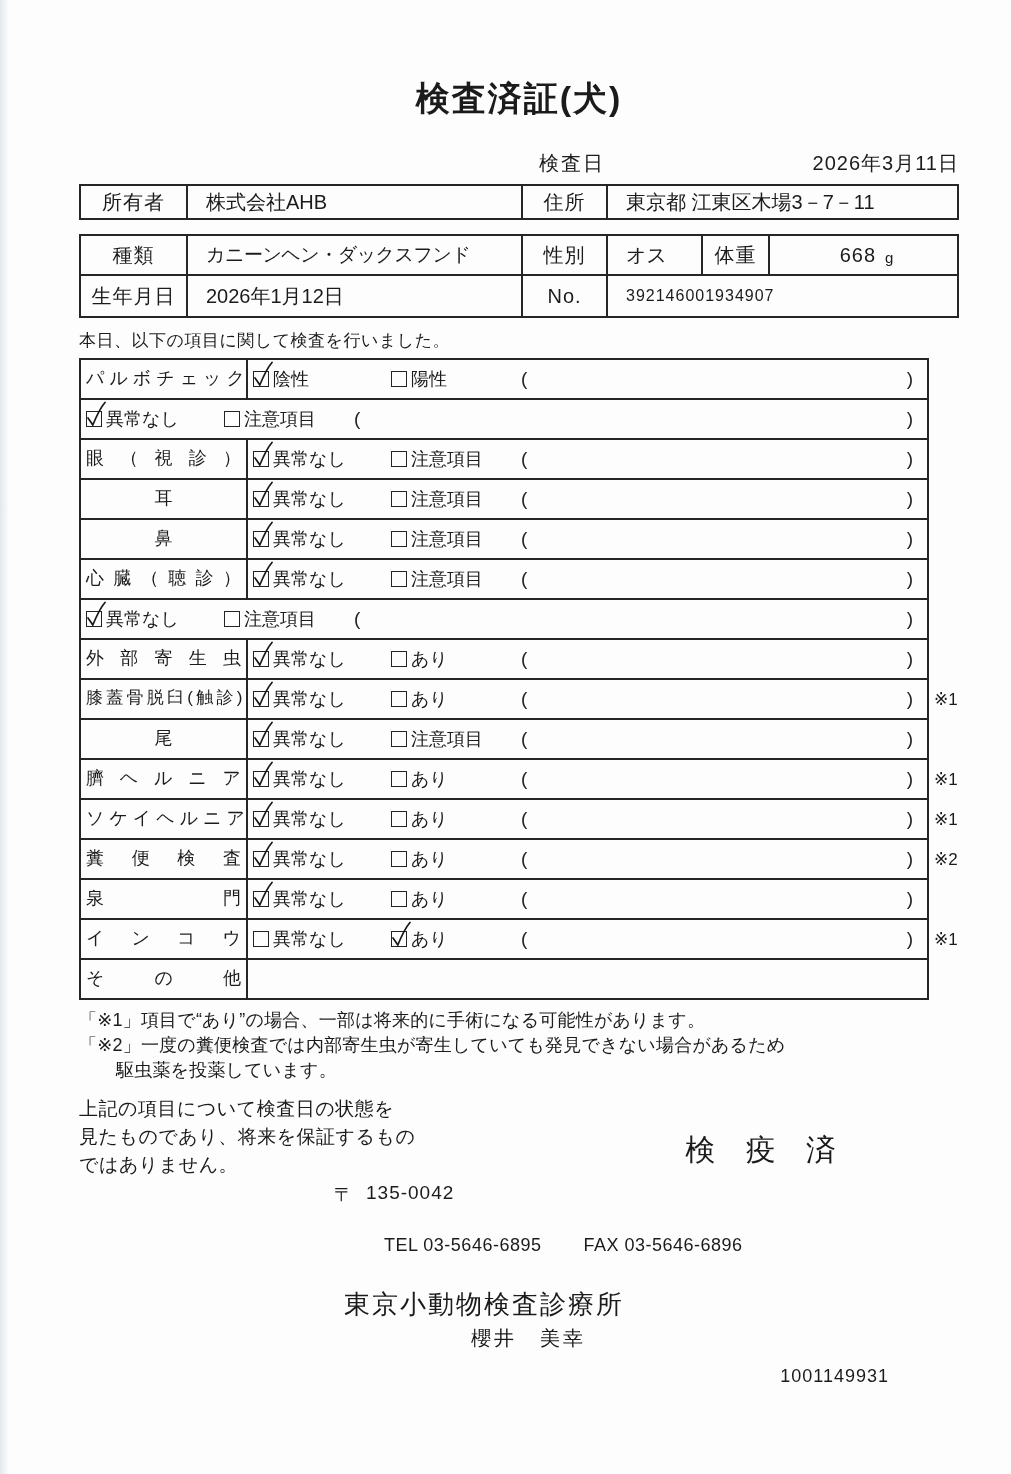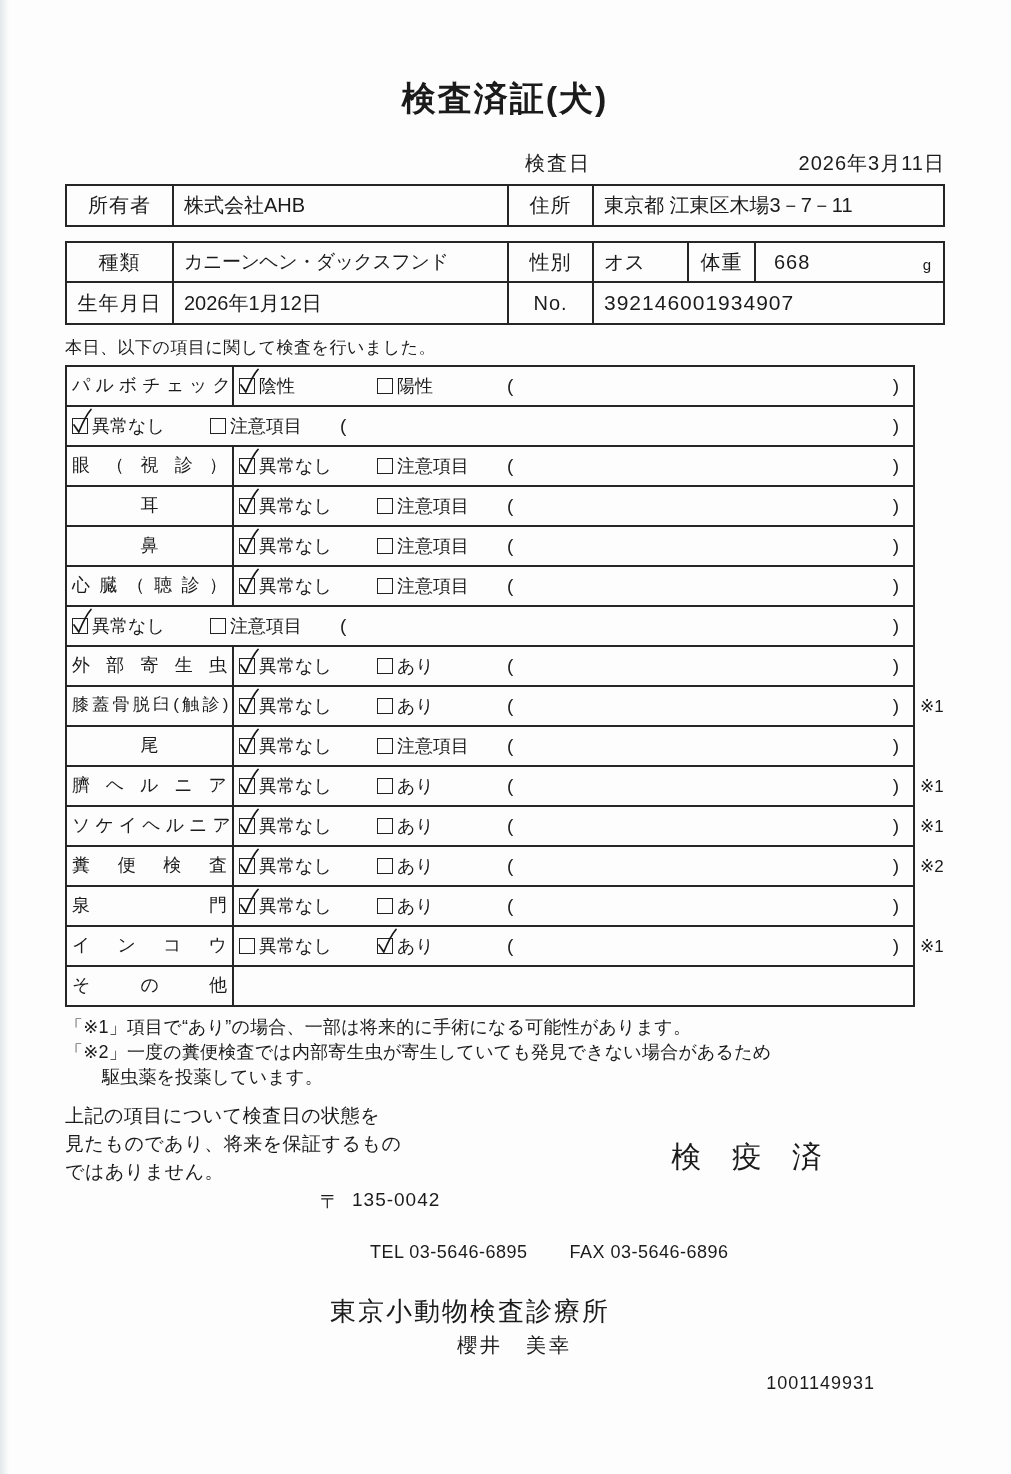--- a/index.html
+++ b/index.html
@@ -4,47 +4,47 @@
 <style>
   html,body{margin:0;padding:0;background:#ffffff;}
   .page{
     width:1011px;height:1474px;background:#fdfdfd;position:relative;overflow:hidden;
     font-family:"Liberation Sans","DejaVu Sans",sans-serif;color:#1b1b1b;
   }
   .page::before{
     content:"";position:absolute;left:0;top:0;bottom:0;width:9px;
     background:linear-gradient(90deg,#e2e8ea,#fdfdfd);
   }
-  .content{position:absolute;left:65px;top:0;width:880px;}
+  .content{position:absolute;left:79px;top:0;width:880px;}
 
   .title{margin-top:76px;text-align:center;font-size:34px;font-weight:bold;letter-spacing:2px;}
 
   .date-row{margin-top:28px;display:flex;font-size:20px;align-items:baseline;}
   .date-label{margin-left:460px;letter-spacing:2px;}
   .date-value{margin-left:auto;letter-spacing:1px;}
 
   .info-table{border:2px solid #262626;margin-top:7px;}
-  .info-row{display:flex;height:39px;}
+  .info-row{display:flex;height:32px;}
   .info-row + .info-row{border-top:2px solid #262626;}
   .pet-table .info-row{height:38px;}
   .cell{display:flex;align-items:center;box-sizing:border-box;font-size:20px;}
   .cell + .cell{border-left:2px solid #262626;}
   .cell.lab{justify-content:center;letter-spacing:1px;}
-  .cell.val{padding-left:10px;}
+  .cell.val{padding-left:18px;}
   .w105{width:105px;flex:0 0 105px;}
   .w335{width:335px;flex:0 0 335px;}
   .w85{width:85px;flex:0 0 85px;}
   .w95{width:95px;flex:0 0 95px;}
   .w67{width:67px;flex:0 0 67px;}
   .grow{flex:1;}
   .breed{font-size:19px;letter-spacing:-0.5px;}
-  .weight-cell{justify-content:space-between;padding-right:12px;padding-left:18px;}
+  .weight-cell{justify-content:center;padding-right:12px;padding-left:18px;}
   .weight-num{font-size:20px;letter-spacing:1px;}
   .weight-unit{font-size:15px;margin-left:9px;position:relative;top:2px;}
-  .no-val{font-size:21px;letter-spacing:1px;}
+  .no-val{font-size:16px;letter-spacing:1px;}
 
   .intro{margin-top:11px;font-size:17px;letter-spacing:0.5px;}
 
   .checklist{margin-top:6px;width:850px;border:2px solid #262626;box-sizing:border-box;}
   .check-row{display:flex;height:38px;position:relative;}
   .check-row + .check-row{border-top:2px solid #262626;}
   .row-label{
     width:167px;flex:0 0 167px;border-right:2px solid #262626;box-sizing:border-box;
     font-size:18px;padding:0 5px;line-height:36px;overflow:hidden;white-space:nowrap;
   }

